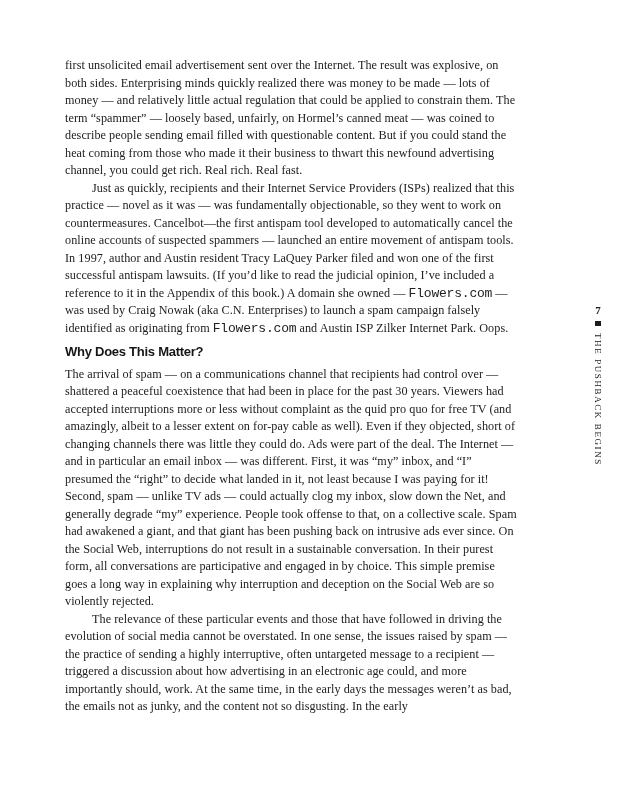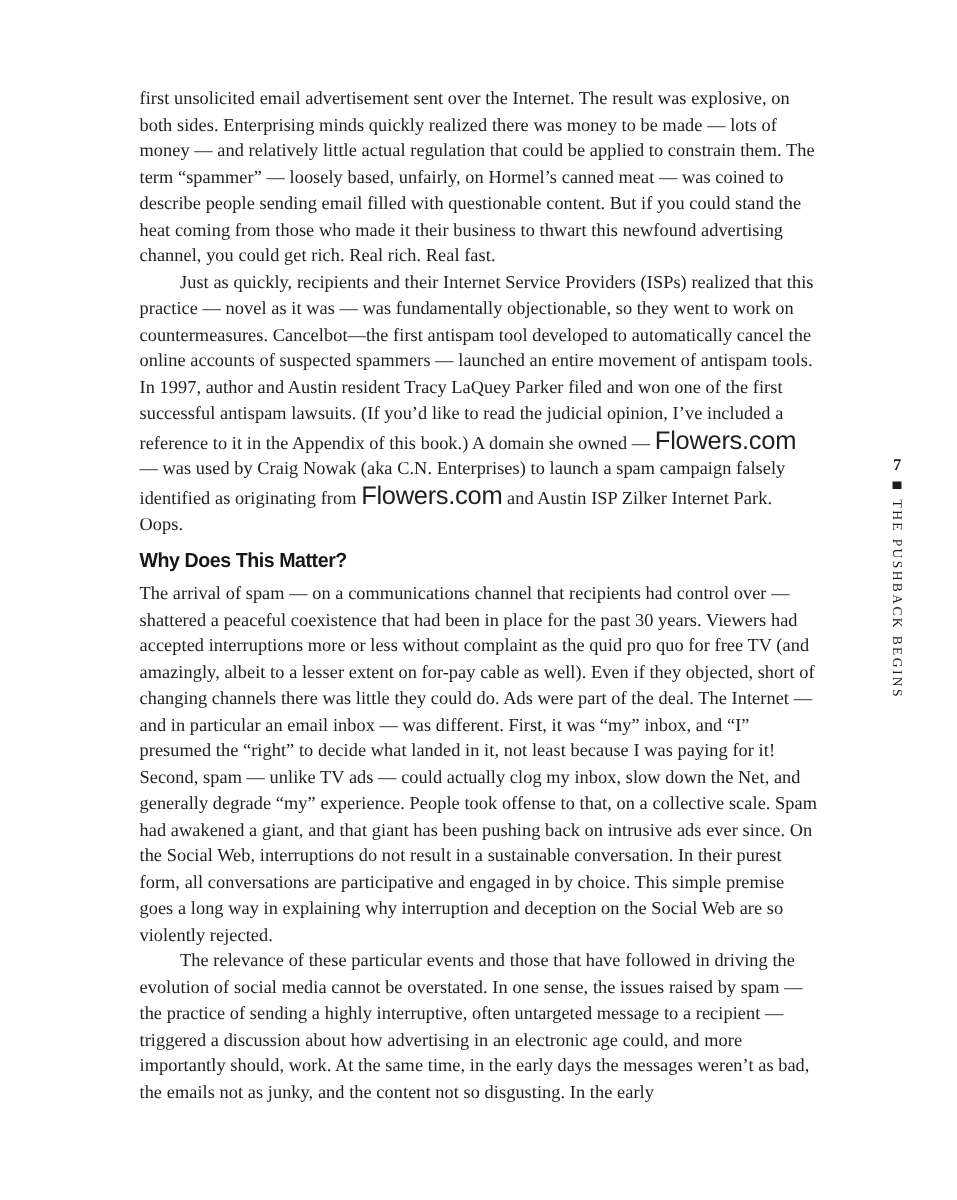--- a/index.html
+++ b/index.html
@@ -21,43 +21,42 @@
   .text-column {
     position: absolute;
     left: 65px;
     top: 57px;
     width: 452px;
     font-size: 12.2px;
     line-height: 17.5px;
     color: #212121;
     text-align: left;
     letter-spacing: 0.05px;
-    margin-left: 28px;
   }
   .text-column p {
     margin: 0;
   }
   .text-column p.indent {
     text-indent: 27px;
   }
   .section-heading {
     font-family: "Liberation Sans", sans-serif;
     font-weight: bold;
     font-size: 13.6px;
     letter-spacing: -0.3px;
     color: #161616;
     margin: 6px 0 5px 0 !important;
     transform: scaleX(0.96);
     transform-origin: left center;
   }
   .seg-italic {
   }
   .seg-mono {
-    font-family: Liberation Sans, sans-serif;
-    font-size: 17px;
+    font-family: Liberation Mono, monospace;
+    font-size: 13px;
     letter-spacing: -0.2px;
   }
   .margin-sidebar {
     position: absolute;
     left: 589px;
     top: 304px;
     width: 18px;
     display: flex;
     flex-direction: column;
     align-items: center;

